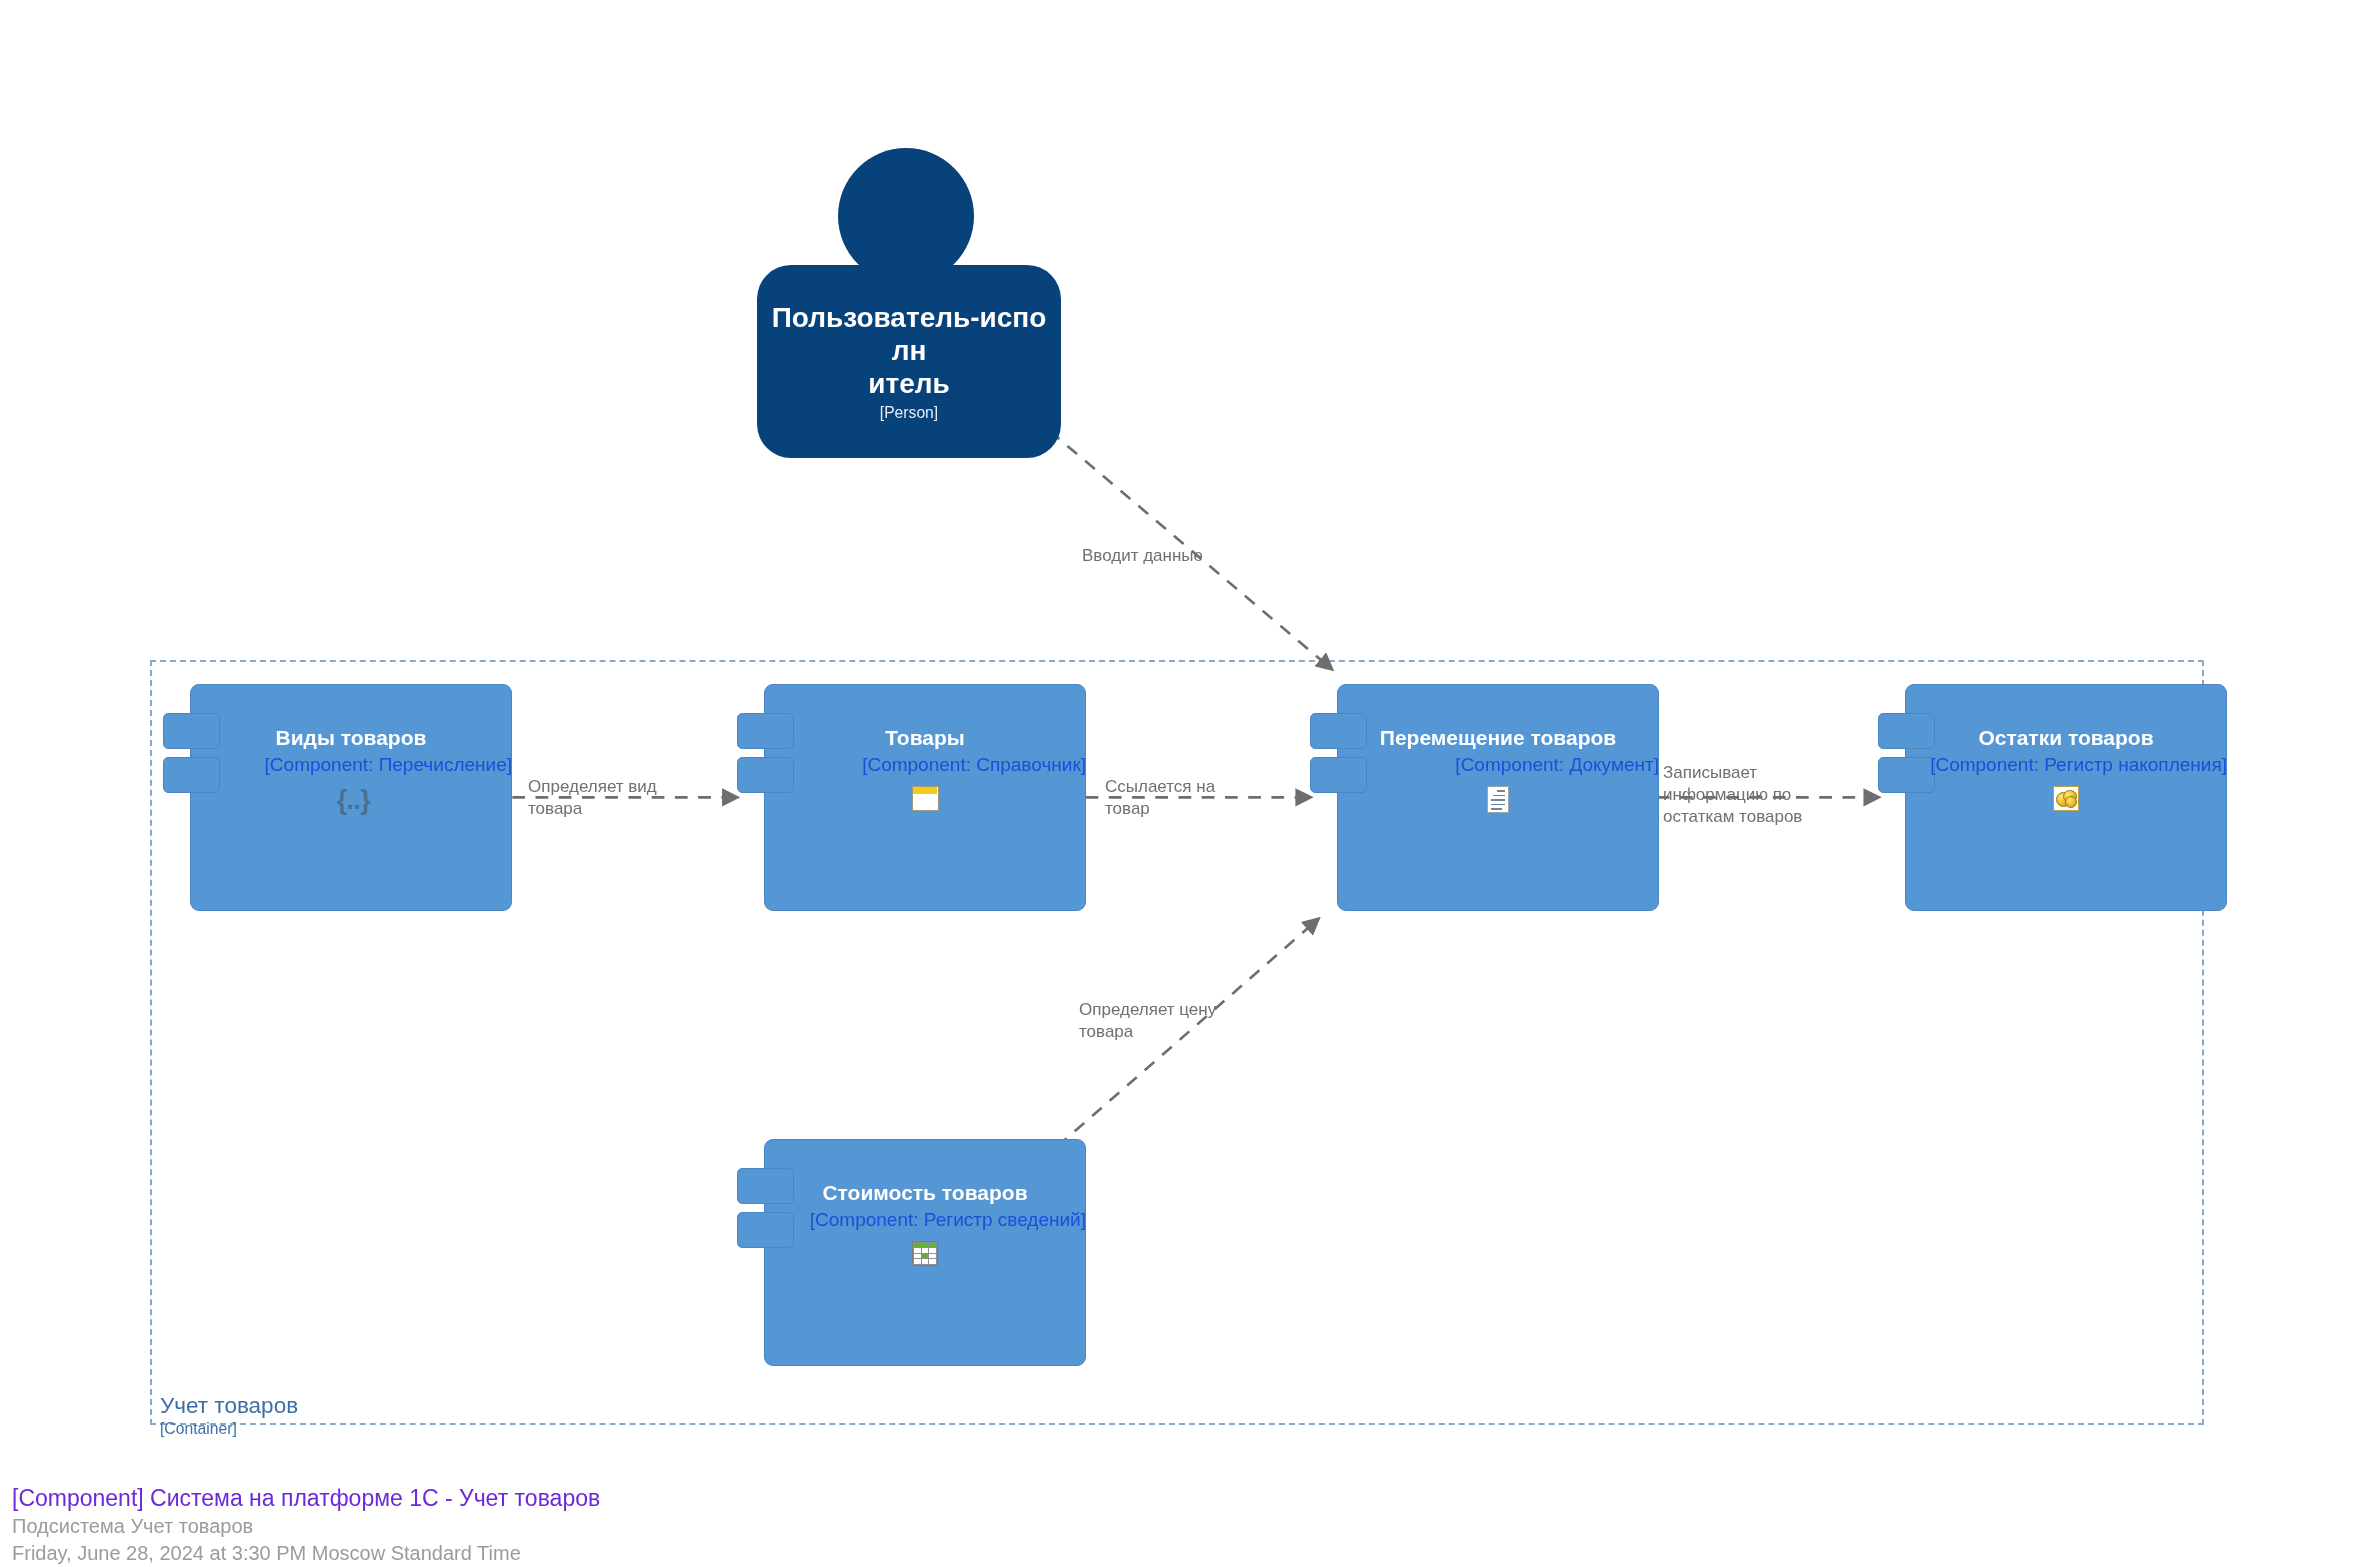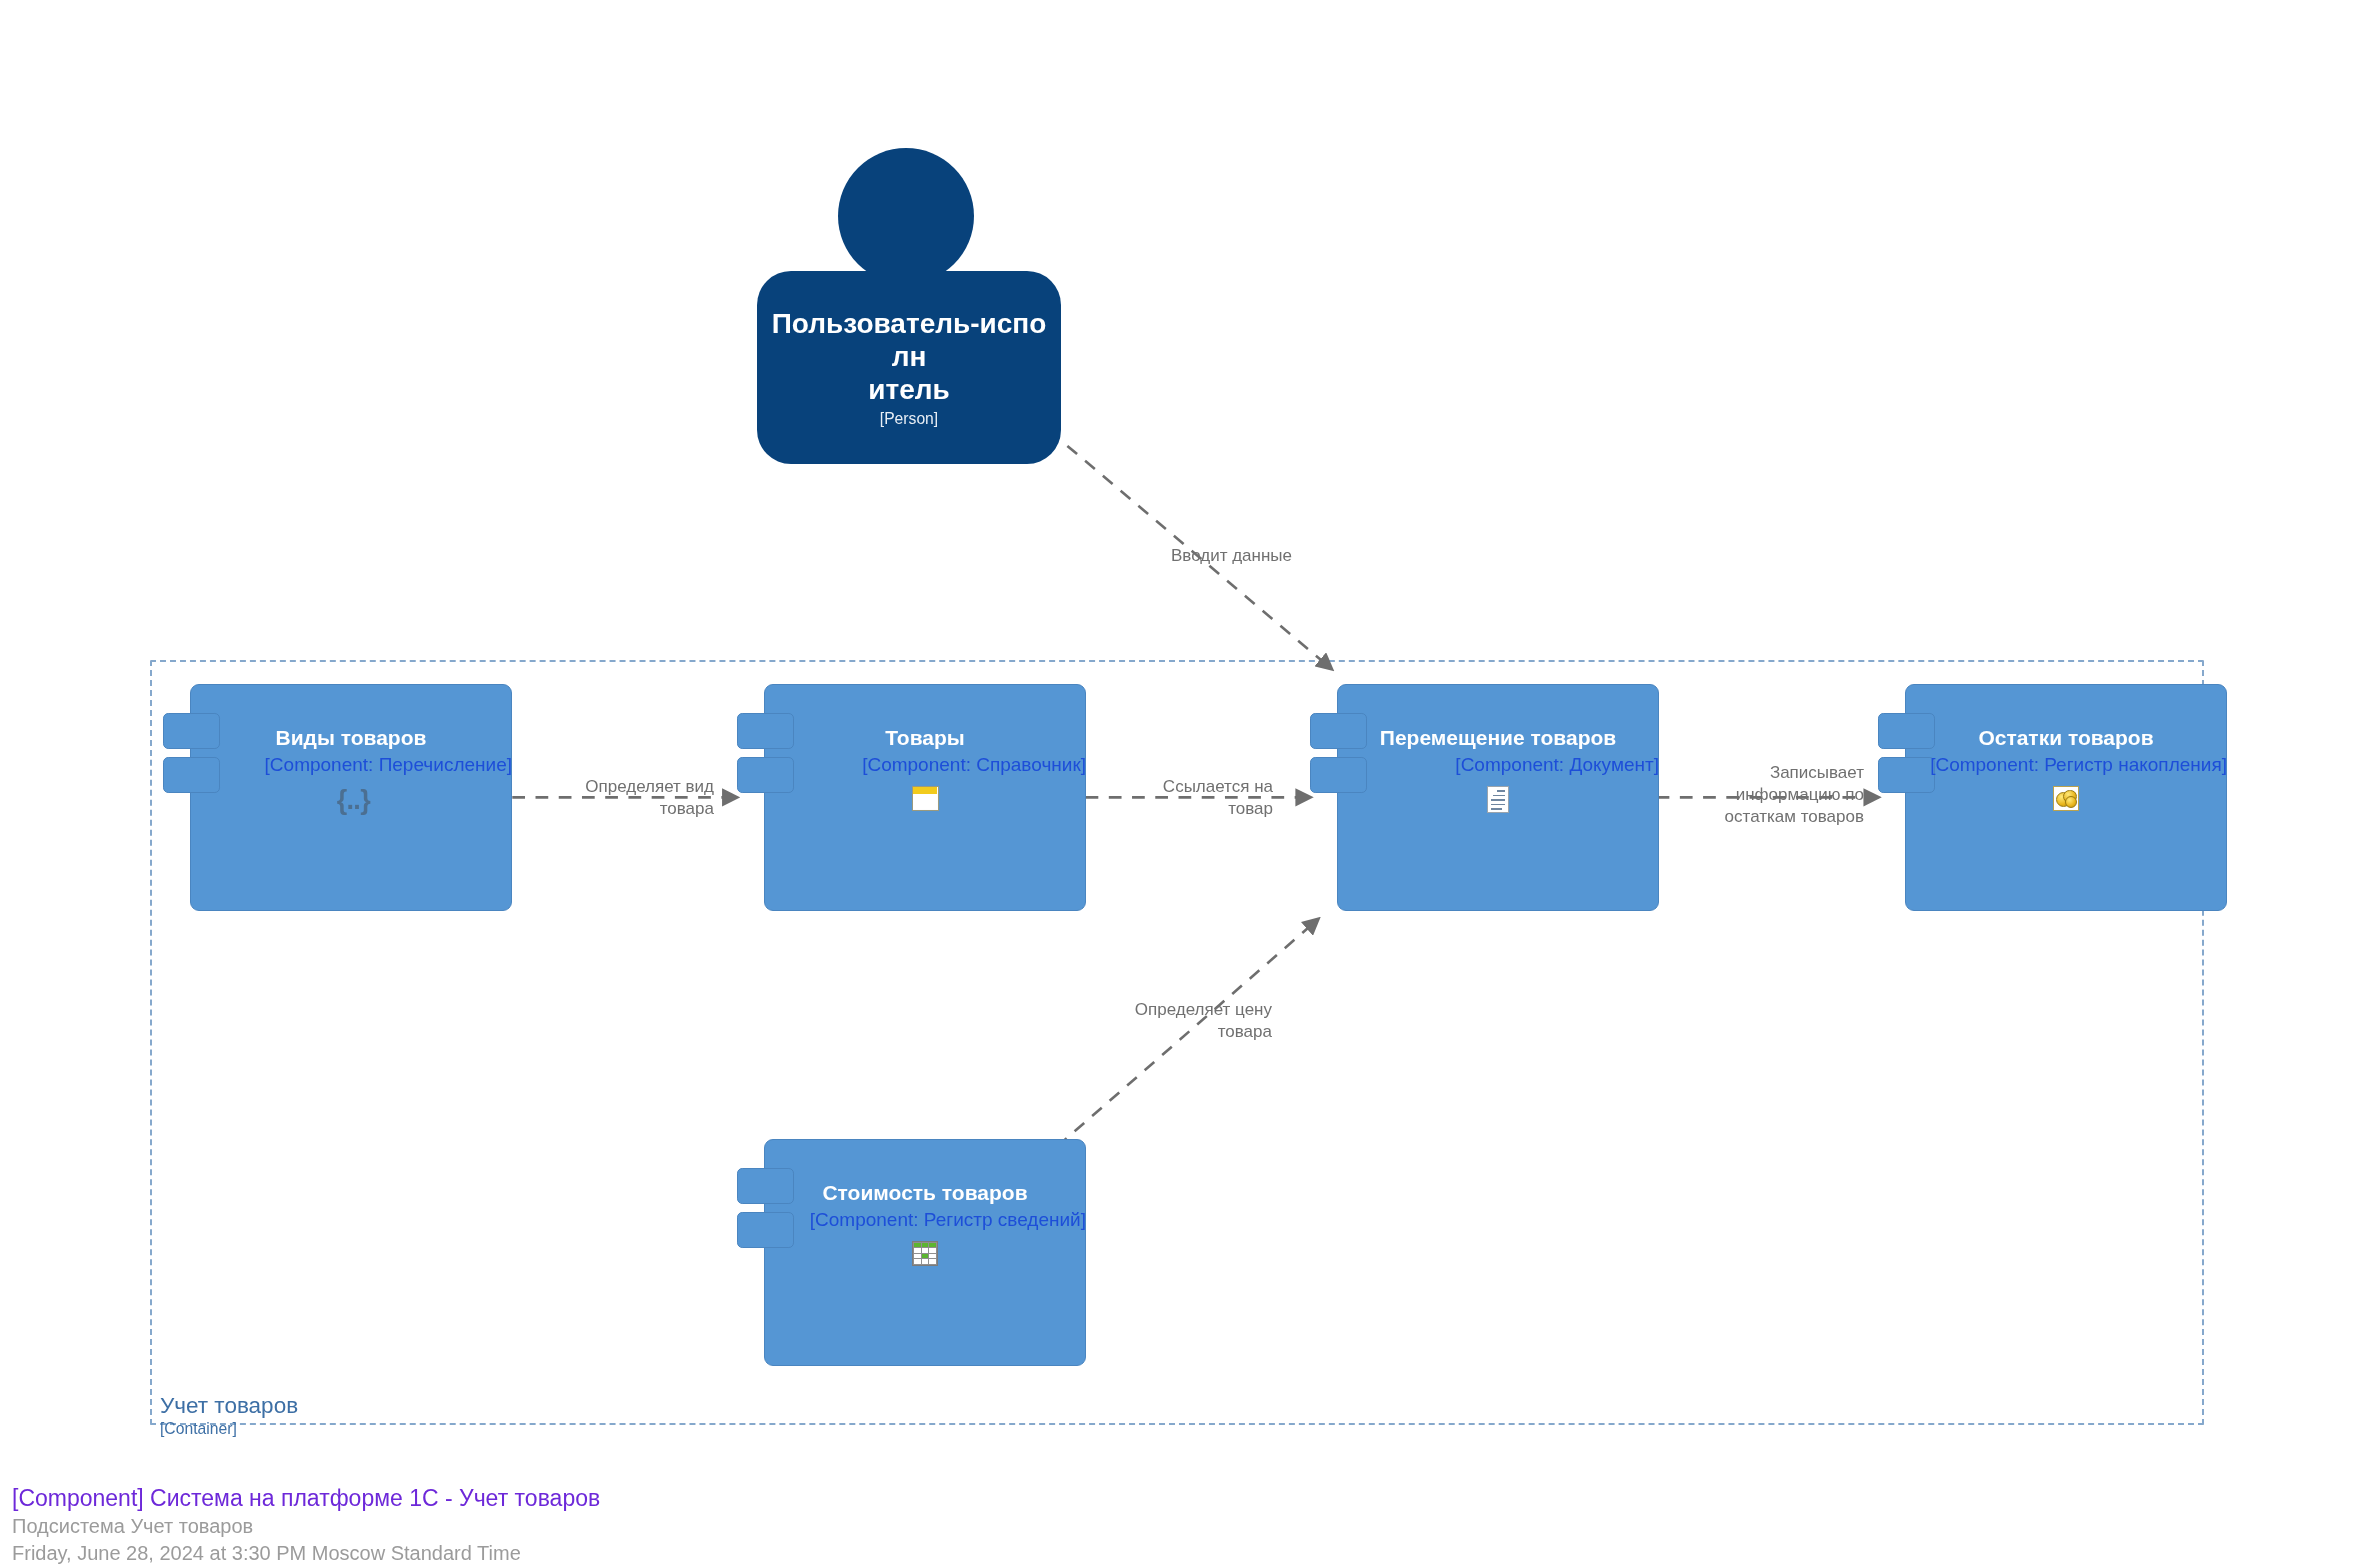--- a/index.html
+++ b/index.html
@@ -223,21 +223,21 @@
     left: 0; top: 0;
     width: 2354px;
     height: 1567px;
     pointer-events: none;
   }
   .edge-label {
     position: absolute;
     color: #707070;
     font-size: 17px;
     line-height: 1.3;
-    text-align: right;
+    text-align: left;
     white-space: pre-line;
   }
 
   
   .footer {
     position: absolute;
     left: 12px;
   }
   .footer-title {
     color: #6d28d9;
@@ -295,21 +295,21 @@
 
   <div class="edge-label" style="left:1663px; top:762px; width:201px;">Записывает
 информацию по
 остаткам товаров</div>
 
   <div class="edge-label" style="left:1079px; top:999px; width:193px;">Определяет цену
 товара</div>
 
   <div class="person" style="left:757px; top:148px; width:304px; height:304px;">
     <div class="person-head" style="left:81px; top:0; width:136px; height:136px;"></div>
-    <div class="person-body" style="left:0; top:123px; width:304px; height:193px;">
+    <div class="person-body" style="left:0; top:117px; width:304px; height:193px;">
       <div class="person-name">
         <span>Пользователь-исполн</span><br>
         <span>итель</span>
       </div>
       <div class="person-type">[Person]</div>
     </div>
   </div>
 
   <div class="component" style="left:163px; top:684px; width:349px; height:227px;">
     <div class="comp-main"></div>

